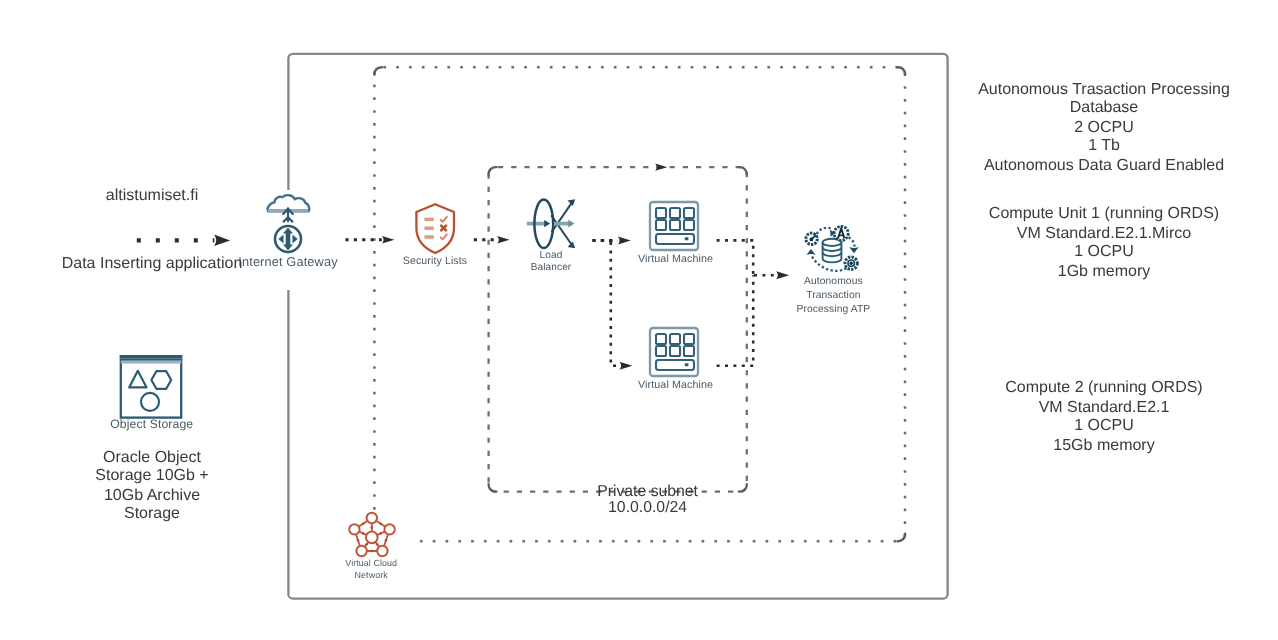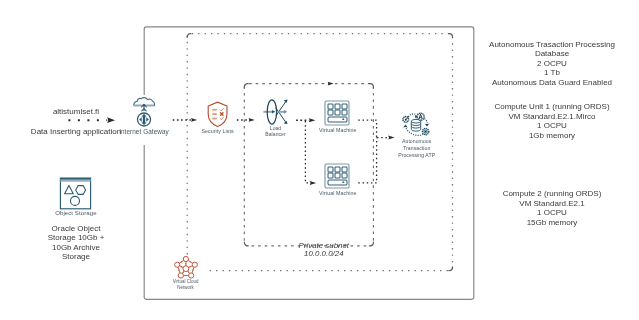--- a/index.html
+++ b/index.html
@@ -266,24 +266,24 @@
         <circle cx="75.0" cy="200.9" r="4.5"></circle>
       </g>
     </g>
   </svg>
   <div class="icn-lbl" style="left:45.9px;top:210.2px;width:60px;font-size:6.1px;">Object Storage</div>
   <div class="big" style="left:20px;top:223.5px;width:112px;line-height:9.6px;">Oracle Object
 Storage 10Gb +
 10Gb Archive
 Storage</div>
 
-  <div class="big" style="left:16px;top:107px;width:120px;">altistumiset.fi</div>
+  <div class="big" style="left:16px;top:93px;width:120px;">altistumiset.fi</div>
   <div class="big" style="left:16px;top:126.5px;width:120px;">Data Inserting application</div>
 
-  <div class="big" style="left:273.8px;top:241.6px;width:100px;font-size:7.9px;line-height:8.8px;font-style:italic;">Private subnet
+  <div class="big" style="left:273.8px;top:241.6px;width:100px;font-size:7.9px;line-height:8.8px;">Private subnet
 10.0.0.0/24</div>
 
   <div class="big" style="left:482px;top:39.5px;width:140px;">Autonomous Trasaction Processing
 Database
 2 OCPU
 1  Tb
 Autonomous Data Guard Enabled</div>
   <div class="big" style="left:482px;top:102px;width:140px;">Compute Unit 1 (running ORDS)
 VM Standard.E2.1.Mirco
 1 OCPU

